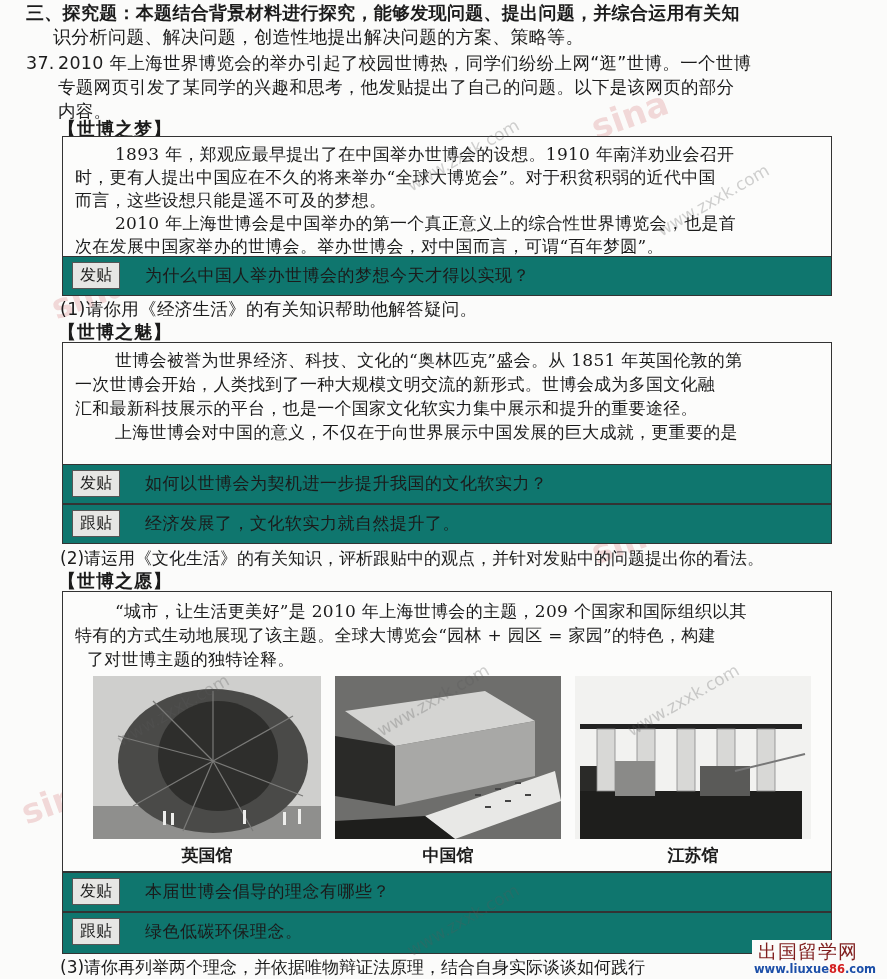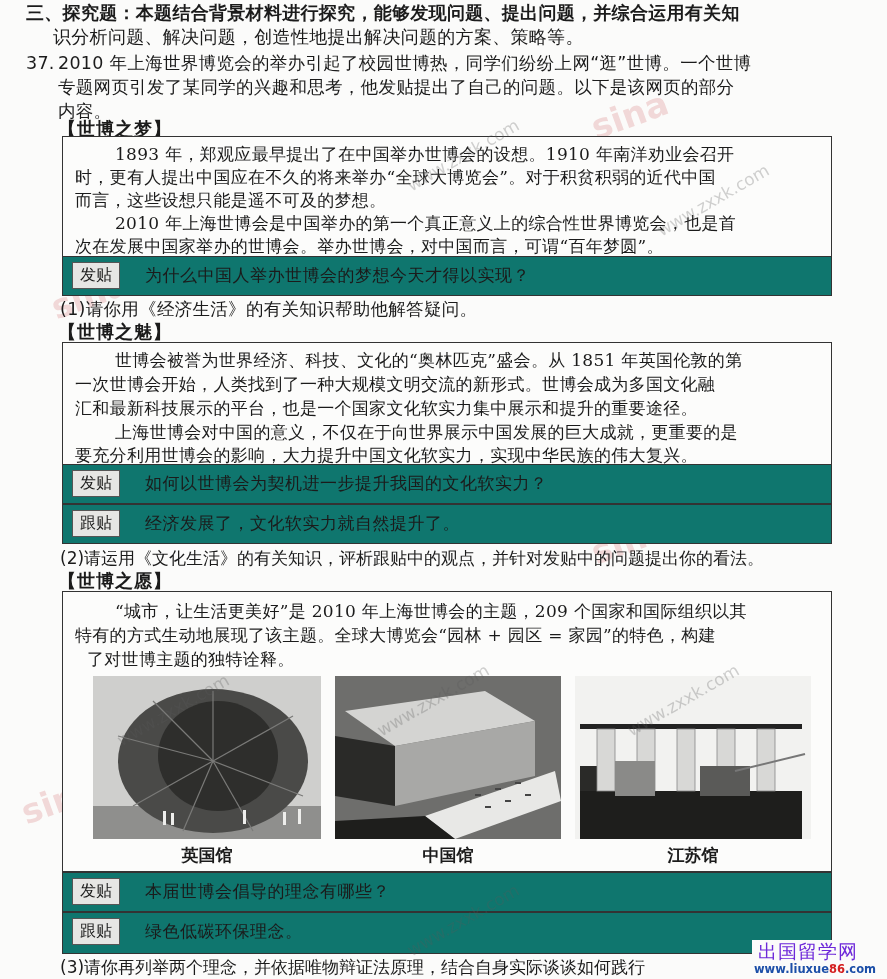--- a/index.html
+++ b/index.html
@@ -53,21 +53,20 @@
   <div class="rowtext">为什么中国人举办世博会的梦想今天才得以实现？</div>
 </div>
 <div class="line" style="left:60px;top:298px;font-family:'DejaVu Sans',sans-serif;">(1)请你用《经济生活》的有关知识帮助他解答疑问。</div>
 
 <div class="sec" style="top:320px;">【世博之魅】</div>
 <div class="box" style="top:342px;height:124px;">
   <div class="line para" style="left:52px;top:6px;">世博会被誉为世界经济、科技、文化的“奥林匹克”盛会。从 1851 年英国伦敦的第</div>
   <div class="line para" style="left:12px;top:30px;text-align:right;">一次世博会开始，人类找到了一种大规模文明交流的新形式。世博会成为多国文化融</div>
   <div class="line para" style="left:12px;top:54px;">汇和最新科技展示的平台，也是一个国家文化软实力集中展示和提升的重要途径。</div>
   <div class="line para" style="left:52px;top:78px;">上海世博会对中国的意义，不仅在于向世界展示中国发展的巨大成就，更重要的是</div>
-  <div class="line para" style="left:12px;top:101px;">要充分利用世博会的影响，大力提升中国文化软实力，实现中华民族的伟大复兴。</div>
 </div>
 <div class="row" style="top:464px;">
   <div class="tag">发贴</div>
   <div class="rowtext">如何以世博会为契机进一步提升我国的文化软实力？</div>
 </div>
 <div class="row" style="top:504px;">
   <div class="tag">跟贴</div>
   <div class="rowtext">经济发展了，文化软实力就自然提升了。</div>
 </div>
 <div class="line" style="left:60px;top:547px;font-family:'DejaVu Sans',sans-serif;font-size:17px;letter-spacing:0;">(2)请运用《文化生活》的有关知识，评析跟贴中的观点，并针对发贴中的问题提出你的看法。</div>
@@ -157,15 +156,15 @@
 <div class="line" style="left:60px;top:956px;font-family:'DejaVu Sans',sans-serif;font-size:17px;letter-spacing:0;">(3)请你再列举两个理念，并依据唯物辩证法原理，结合自身实际谈谈如何践行</div>
 
 <div class="wm2" style="left:400px;top:145px;">www.zxxk.com</div>
 <div class="wm2" style="left:650px;top:190px;">www.zxxk.com</div>
 <div class="wm2" style="left:110px;top:700px;">www.zxxk.com</div>
 <div class="wm2" style="left:370px;top:690px;">www.zxxk.com</div>
 <div class="wm2" style="left:620px;top:690px;">www.zxxk.com</div>
 <div class="wm2" style="left:400px;top:910px;">www.zxxk.com</div>
 
 <div class="abs" style="left:752px;top:940px;width:135px;height:39px;background:#fbfbfa;">
-  <div style="font-family:'DejaVu Sans',sans-serif;font-size:19px;line-height:22px;color:#6d28d9;letter-spacing:1px;padding-left:6px;">出国留学网</div>
+  <div style="font-family:'DejaVu Sans',sans-serif;font-size:19px;line-height:22px;color:#7f1d1d;letter-spacing:1px;padding-left:6px;">出国留学网</div>
   <div style="font-family:'DejaVu Sans',sans-serif;font-size:11.5px;line-height:14px;font-weight:bold;color:#1c4fa8;padding-left:2px;"><span>www.liuxue</span><span style="color:#d42020;">86</span><span>.com</span></div>
 </div>
 
 </body></html>

